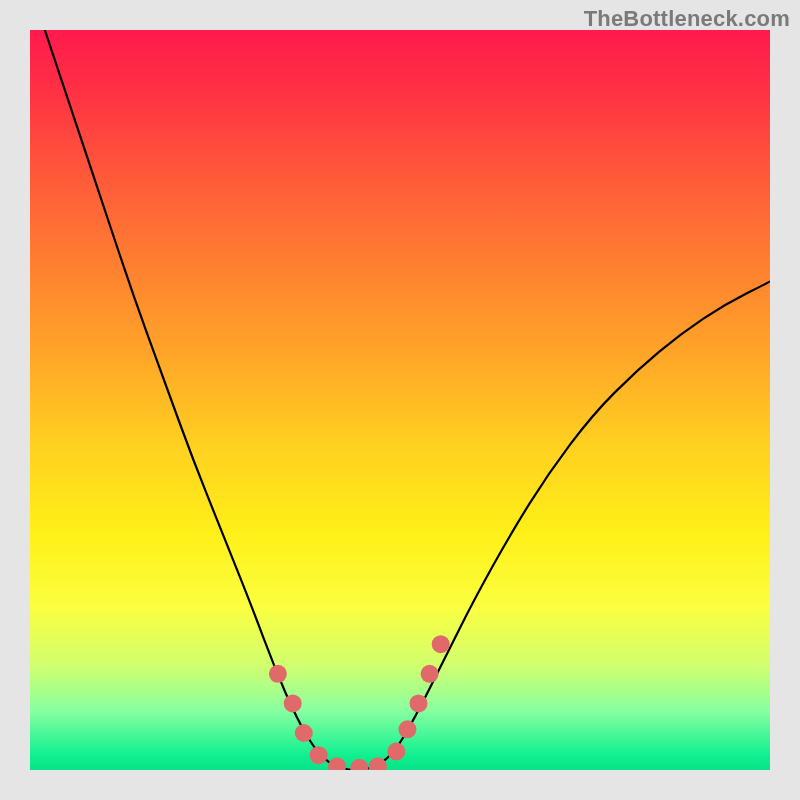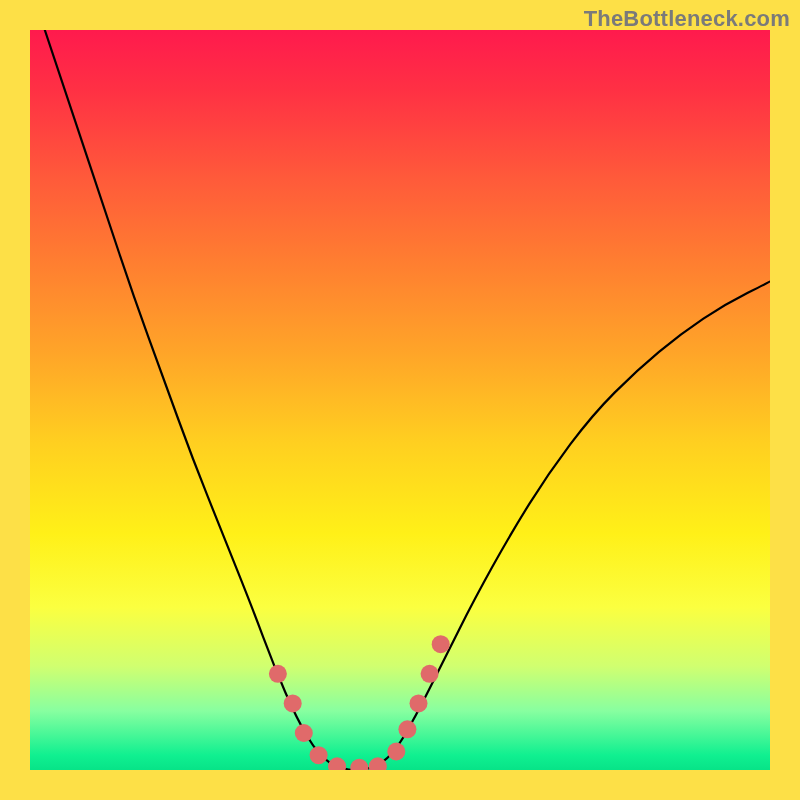--- a/index.html
+++ b/index.html
@@ -1,21 +1,21 @@
 <!DOCTYPE html>
 <html><head>
 <meta charset="utf-8">
 <style>
   * { margin: 0; padding: 0; box-sizing: border-box; }
   html, body { width: 800px; height: 800px; overflow: hidden; background: #000; }
   .frame {
     position: relative;
     width: 800px;
     height: 800px;
-    background: #fde047;
+    background: #e5e5e5;
   }
   .plot-area {
     position: absolute;
     left: 30px;
     top: 30px;
     width: 740px;
     height: 740px;
     background: linear-gradient(to bottom,
       #ff1a4d 0%,
       #ff3044 8%,

